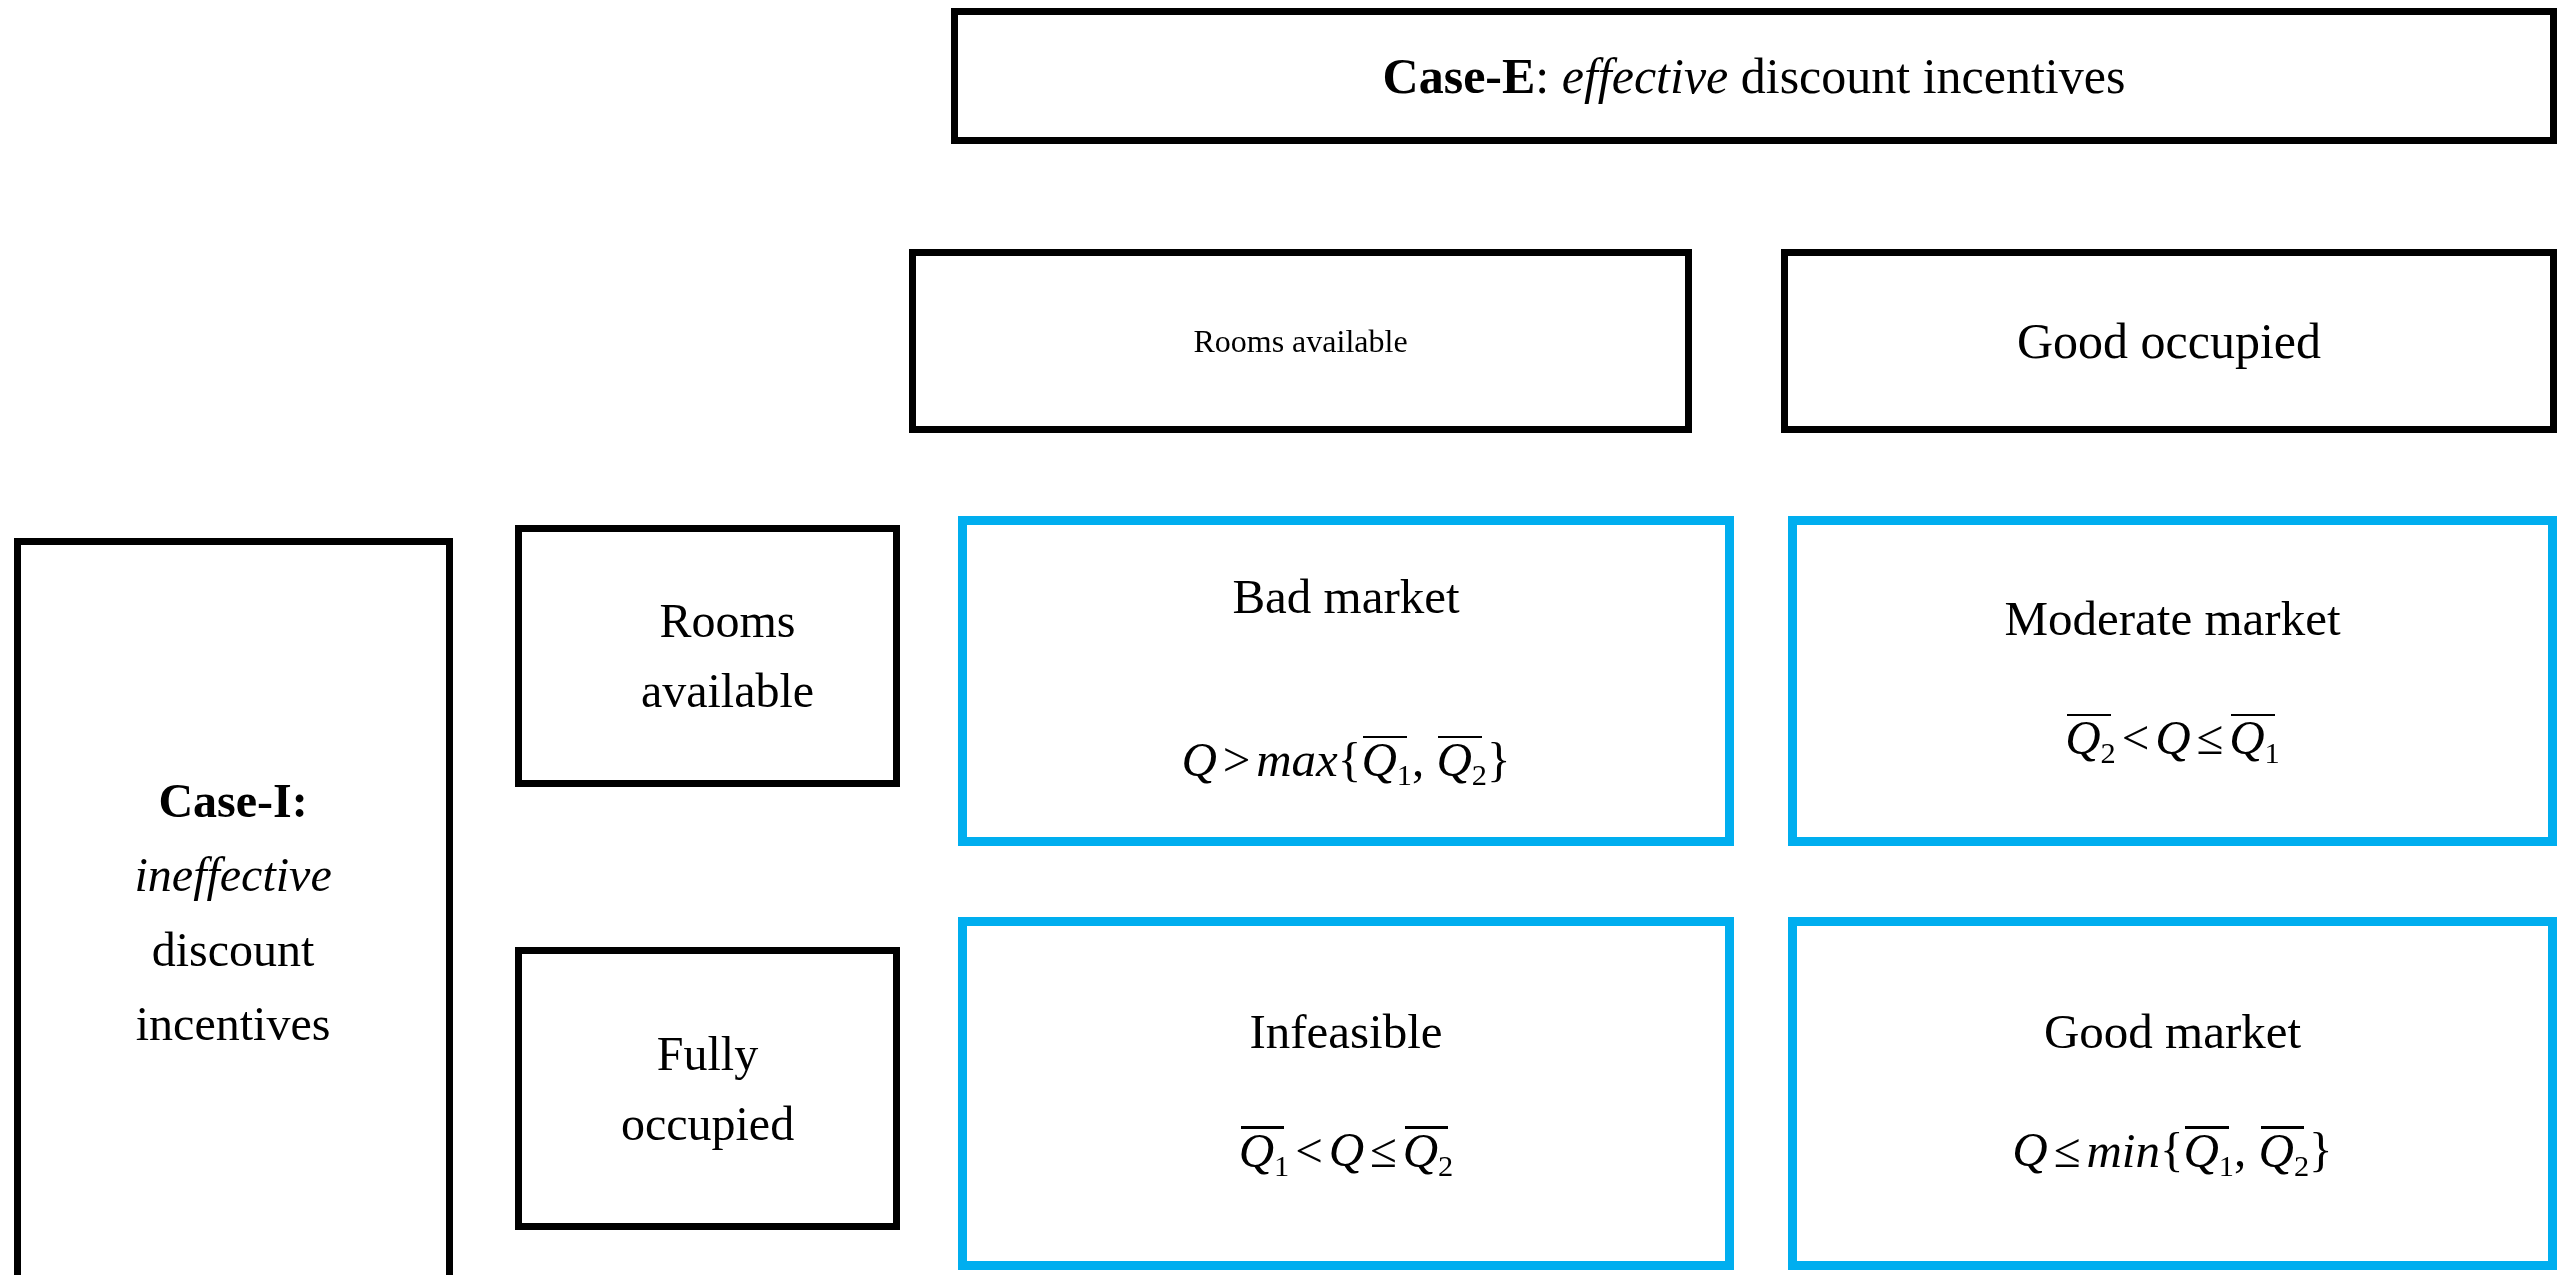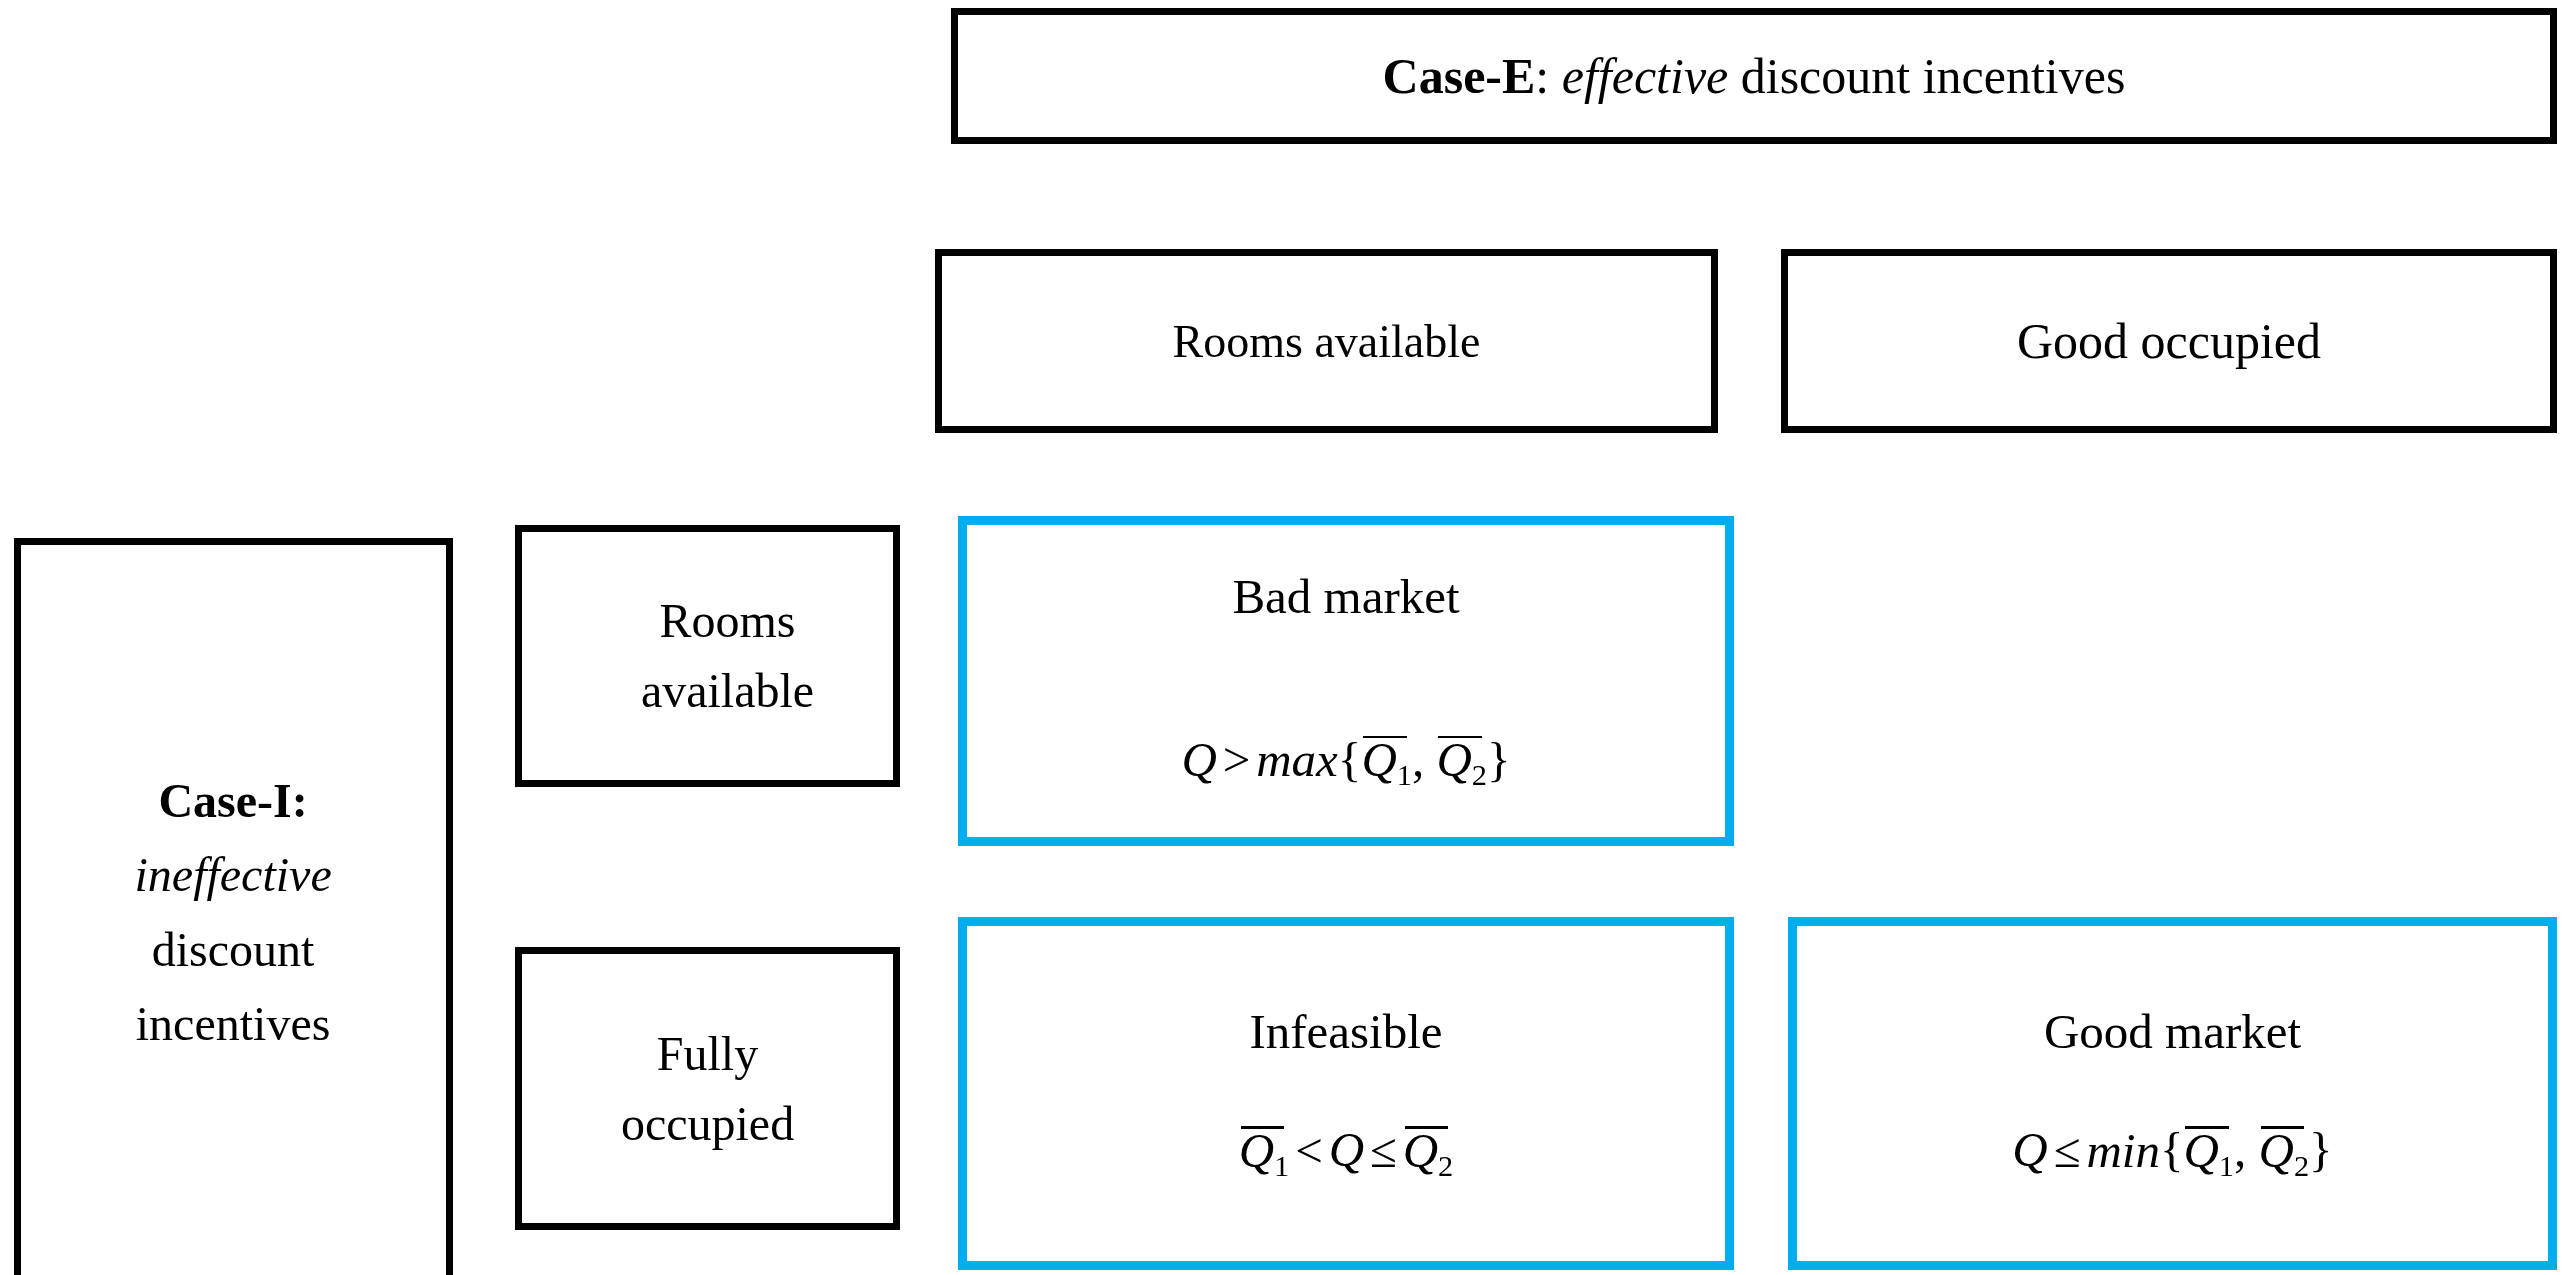--- a/index.html
+++ b/index.html
@@ -40,25 +40,25 @@
   #case-e-banner {
     left: 951px;
     top: 7.5px;
     width: 1606px;
     height: 136px;
     font-size: 50px;
   }
 
   
   #col-header-0 {
-    left: 935px;
+    left: 909px;
     top: 249px;
     width: 783px;
     height: 184px;
-    font-size: 46px;
+    font-size: 32px;
   }
   #col-header-1 {
     left: 1781px;
     top: 249px;
     width: 776px;
     height: 184px;
     font-size: 50px;
   }
 
   
@@ -170,20 +170,26 @@
     <span class="ln">occupied</span>
   </div>
 
   <div class="box blue-border" id="cell-0-0" style="border-color: rgb(0, 174, 239); gap: 44px;">
     <div class="cell-title">Bad market</div>
     <div class="cell-formula">
       <i>Q</i><span class="op">&gt;</span><span class="fn">max</span><span class="brace">{</span><i class="ovl"><span>Q</span><sub>1</sub></i><span class="brace">,</span>&nbsp;<i class="ovl"><span>Q</span><sub>2</sub></i><span class="brace">}</span>
     </div>
   </div>
 
+  <div class="box blue-border" id="cell-0-1" style="border-color: rgb(0, 174, 239);">
+    <div class="cell-title">Moderate market</div>
+    <div class="cell-formula">
+      <i class="ovl"><span>Q</span><sub>2</sub></i><span class="op">&lt;</span><i>Q</i><span class="op">≤</span><i class="ovl"><span>Q</span><sub>1</sub></i>
+    </div>
+  </div>
 
   <div class="box blue-border" id="cell-1-0" style="border-color: rgb(0, 174, 239);">
     <div class="cell-title">Infeasible</div>
     <div class="cell-formula">
       <i class="ovl"><span>Q</span><sub>1</sub></i><span class="op">&lt;</span><i>Q</i><span class="op">≤</span><i class="ovl"><span>Q</span><sub>2</sub></i>
     </div>
   </div>
 
   <div class="box blue-border" id="cell-1-1" style="border-color: rgb(0, 174, 239);">
     <div class="cell-title">Good market</div>

